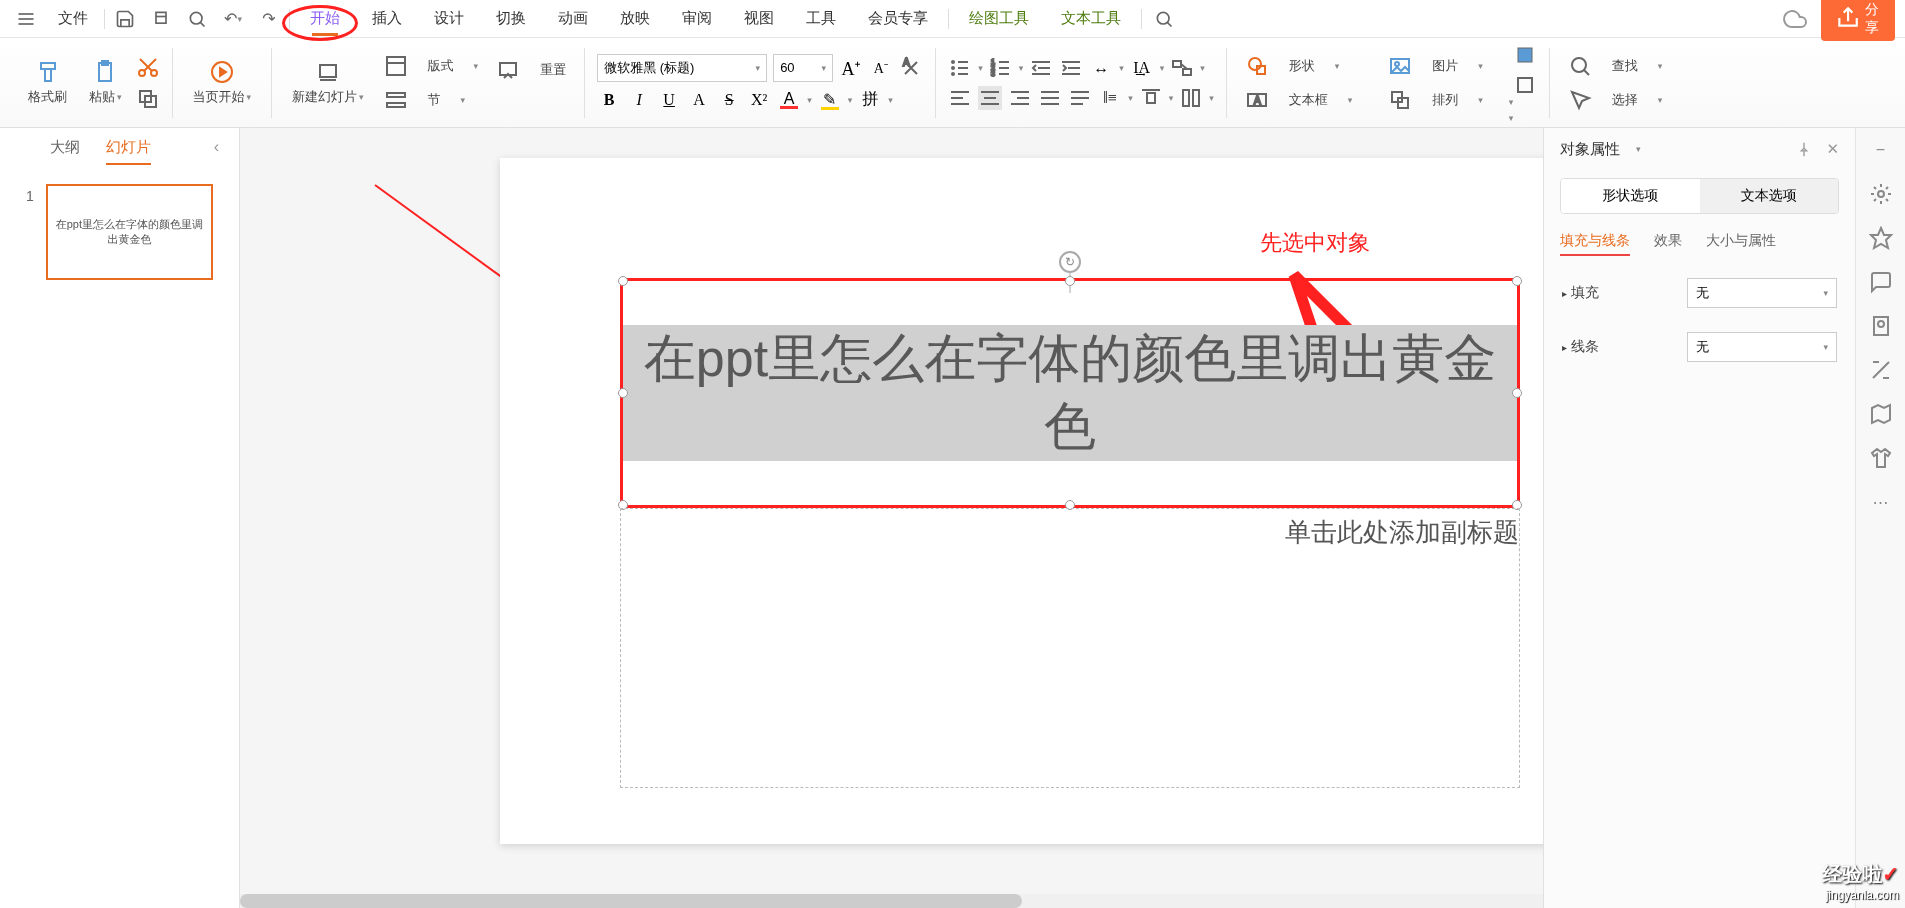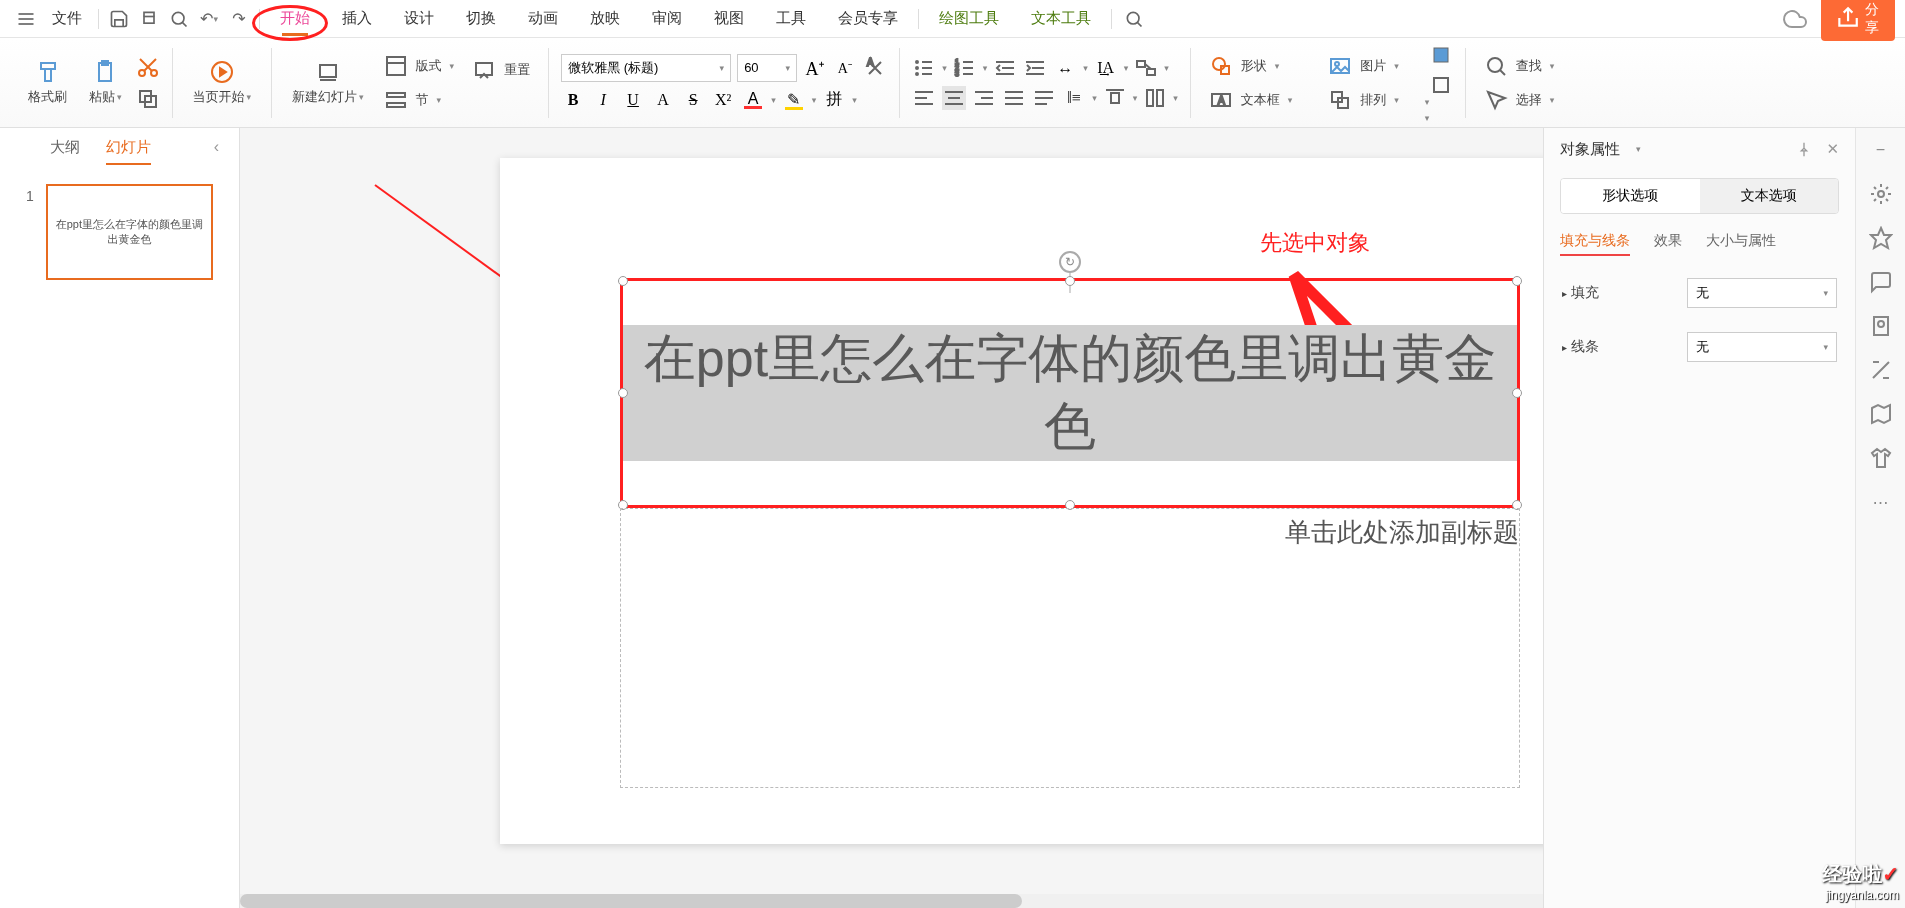--- a/index.html
+++ b/index.html
@@ -1,36 +1,36 @@
 <!DOCTYPE html>
 <html><head>
 <meta charset="utf-8">
 <style>
 *{box-sizing:border-box;margin:0;padding:0;font-family:"Microsoft YaHei",sans-serif}
 body{background:#fff;width:1905px;height:908px;overflow:hidden;position:relative}
 .top-bar{height:38px;background:#fff;border-bottom:1px solid #e5e5e5;display:flex;align-items:center;padding:0 10px}
 .menu-tabs{display:flex;align-items:center;gap:0}
 .menu-tab{padding:6px 16px;font-size:15px;color:#333;cursor:pointer;position:relative}
-.menu-tab.active{color:#ec4899}
+.menu-tab.active{color:#8b5cf6}
 .menu-tab.active::after{content:"";position:absolute;bottom:-2px;left:18px;right:18px;height:3px;background:#e86b1f}
 .menu-tab.orange{color:#4d7c0f}
 .tb-sep{width:1px;height:20px;background:#ddd;margin:0 4px}
-.top-icons{display:flex;align-items:center;gap:10px;margin-left:6px;margin-right:6px}
+.top-icons{display:flex;align-items:center;gap:16px;margin-left:6px;margin-right:6px}
 .top-icon{width:20px;height:20px;display:flex;align-items:center;justify-content:center;color:#666;cursor:pointer}
 .top-right{margin-left:auto;display:flex;align-items:center;gap:10px}
 .cloud-icon{width:32px;height:24px;border-radius:4px;display:flex;align-items:center;justify-content:center;color:#999}
 .share-btn{background:#fd6a35;color:#fff;padding:4px 14px;border-radius:4px;font-size:14px;display:flex;align-items:center;gap:4px}
 .ribbon{height:90px;background:linear-gradient(#fff,#f9f9f9);border-bottom:1px solid #e0e0e0;display:flex;align-items:center;padding:0 8px}
 .rgrp{display:flex;flex-direction:column;padding:2px 12px;height:100%;justify-content:center;position:relative}
 .rgrp-sep{width:1px;height:70px;background:#e0e0e0}
 .big-btn{display:flex;flex-direction:column;align-items:center;justify-content:center;padding:2px 8px;font-size:13px;color:#444;gap:4px;cursor:pointer}
 .lbl-dd{display:flex;align-items:center;gap:2px}
 .ic{width:24px;height:24px;display:flex;align-items:center;justify-content:center}
 .row{display:flex;align-items:center;gap:6px}
-.small-btn{padding:2px 6px;font-size:13px;color:#444;display:flex;align-items:center;gap:8px;cursor:pointer}
+.small-btn{padding:2px 6px;font-size:13px;color:#444;display:flex;align-items:center;gap:20px;cursor:pointer}
 .font-sel{width:170px;height:28px;border:1px solid #ccc;font-size:13px;padding:0 6px;display:flex;align-items:center;justify-content:space-between;background:#fff}
 .size-sel{width:60px;height:28px;border:1px solid #ccc;font-size:13px;padding:0 6px;display:flex;align-items:center;justify-content:space-between;background:#fff}
 .fc-btn{width:24px;height:24px;display:flex;align-items:center;justify-content:center;font-family:"Times New Roman",serif;font-size:16px;cursor:pointer}
 .dropdown-arrow{font-size:9px;color:#888}
 .workspace{display:flex;height:calc(100% - 128px)}
 .left-panel{width:240px;background:#fff;border-right:1px solid #e0e0e0;display:flex;flex-direction:column}
 .lp-tabs{height:38px;display:flex;align-items:center;padding:0 50px;gap:26px;position:relative}
 .lp-tab{font-size:15px;color:#666;cursor:pointer}
 .lp-tab.active{color:#e86b1f;position:relative}
 .lp-tab.active::after{content:"";position:absolute;bottom:-8px;left:0;right:0;height:2px;background:#e86b1f}

